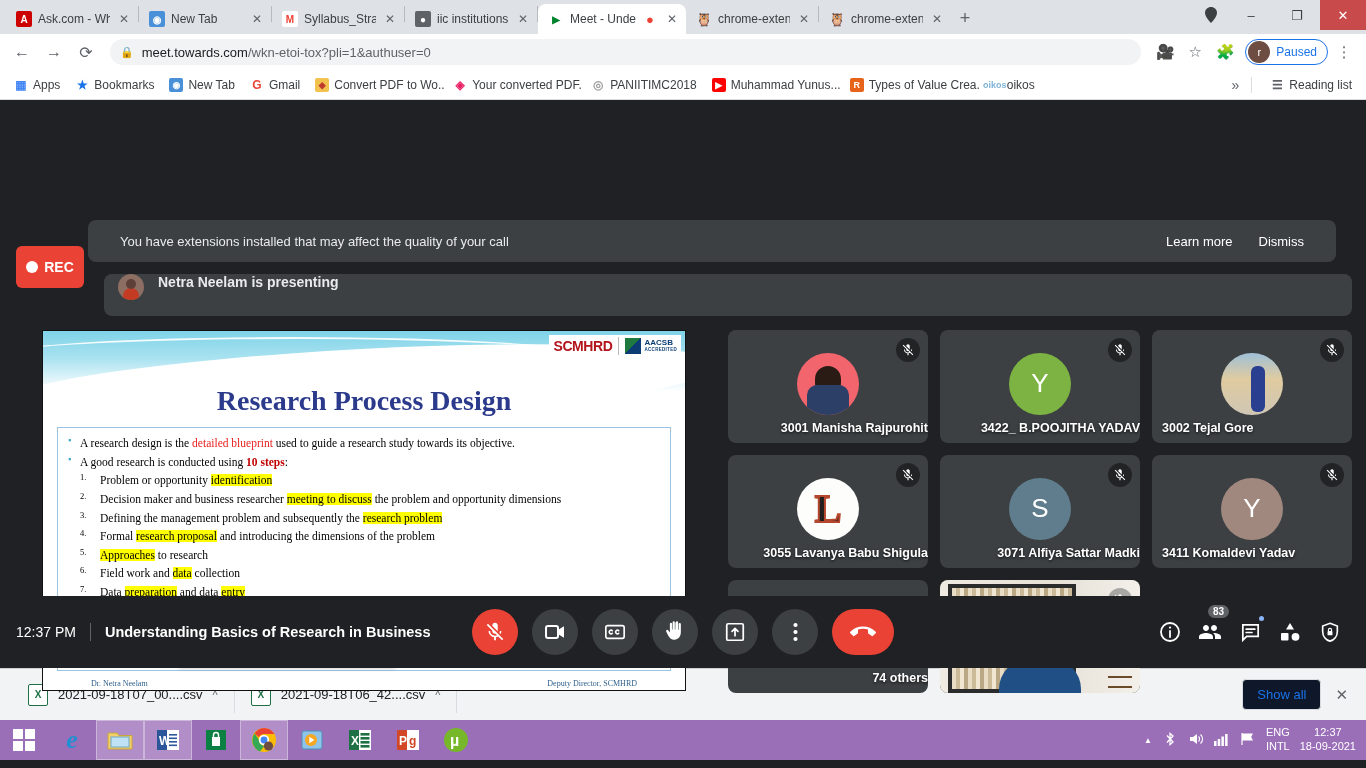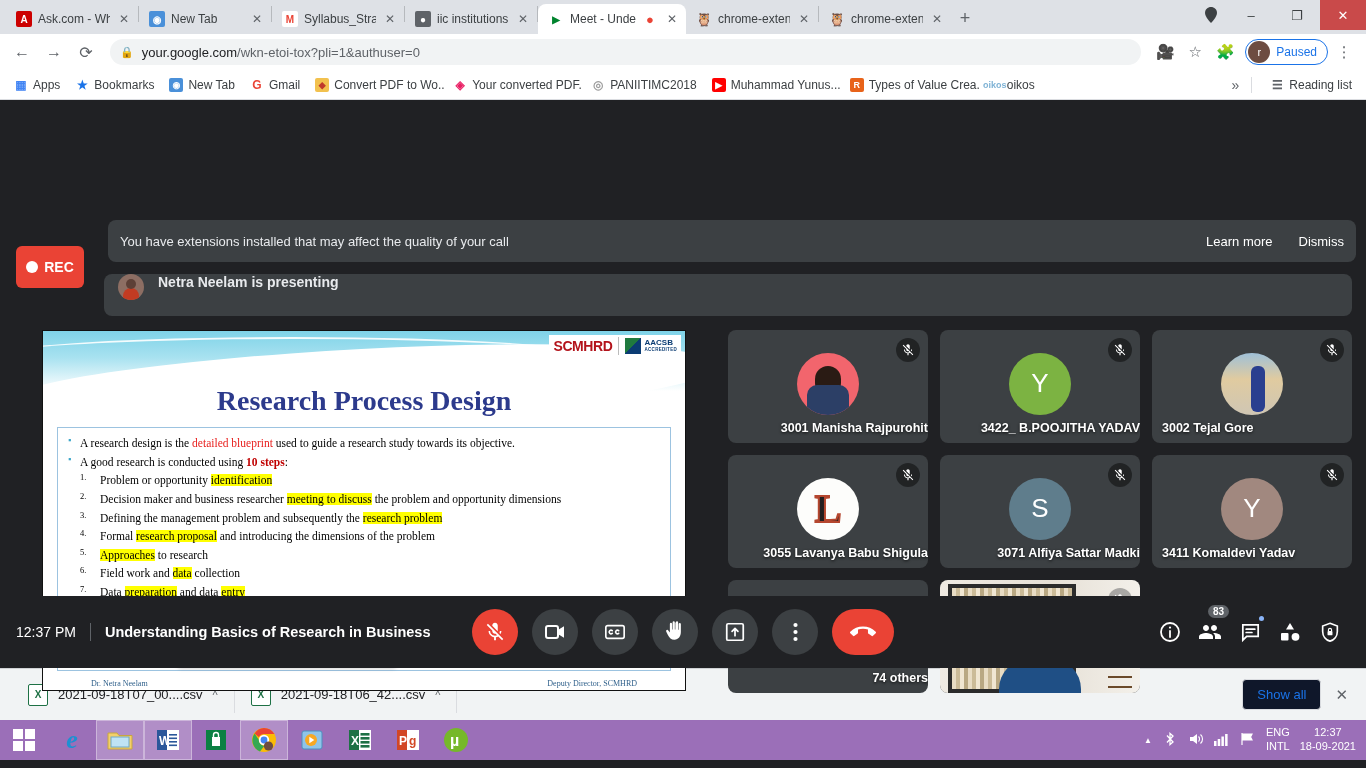--- a/index.html
+++ b/index.html
@@ -65,23 +65,23 @@
   
   .meet { position:relative; width:1366px; height:568px; background:#202124; }
   .recbadge {
     position:absolute; left:16px; top:146px; width:68px; height:42px; background:#ea4335;
     border-radius:6px; display:flex; align-items:center; justify-content:center; gap:6px;
     color:#fff; font-size:14px; font-weight:bold;
   }
   .recbadge .dot { width:12px; height:12px; border-radius:50%; background:#fff; }
 
   .notifbar {
-    position:absolute; left:108px; top:120px; width:1248px; height:42px;
+    position:absolute; left:88px; top:120px; width:1248px; height:42px;
     background:#3c4043; border-radius:8px; display:flex; align-items:center;
-    padding:0 12px; color:#e8eaed; font-size:13px;
+    padding:0 32px; color:#e8eaed; font-size:13px;
   }
   .notifbar .acts { margin-left:auto; display:flex; gap:26px; }
   .notifbar .acts a { color:#ffffff; font-size:13px; text-decoration:none; }
 
   .presentbar {
     position:absolute; left:104px; top:174px; width:1248px; height:42px;
     background:#3c4043; border-radius:8px; display:flex; align-items:flex-start;
     padding:0 14px; gap:14px; color:#e8eaed; font-size:14px; font-weight:bold;
   }
   .presentbar .pav { width:26px; height:26px; border-radius:50%; overflow:hidden;
@@ -306,21 +306,21 @@
     </div>
   </div>
 
   <div class="toolbar">
     <div class="navbtn">←</div>
     <div class="navbtn">→</div>
     <div class="navbtn">⟳</div>
     <div class="omnibox">
       <span style="font-size:11px">🔒</span>
       <span class="url">
-        <span class="dom">your.google.com</span><span class="rest">/wkn-etoi-tox?pli=1&amp;authuser=0</span>
+        <span class="dom">meet.towards.com</span><span class="rest">/wkn-etoi-tox?pli=1&amp;authuser=0</span>
       </span>
     </div>
     <div class="tb-right">
       <div class="tb-icon">🎥</div>
       <div class="tb-icon">☆</div>
       <div class="tb-icon">🧩</div>
       <div class="profilechip">
         <span class="av">r</span>
         <span class="pl">Paused</span>
       </div>

